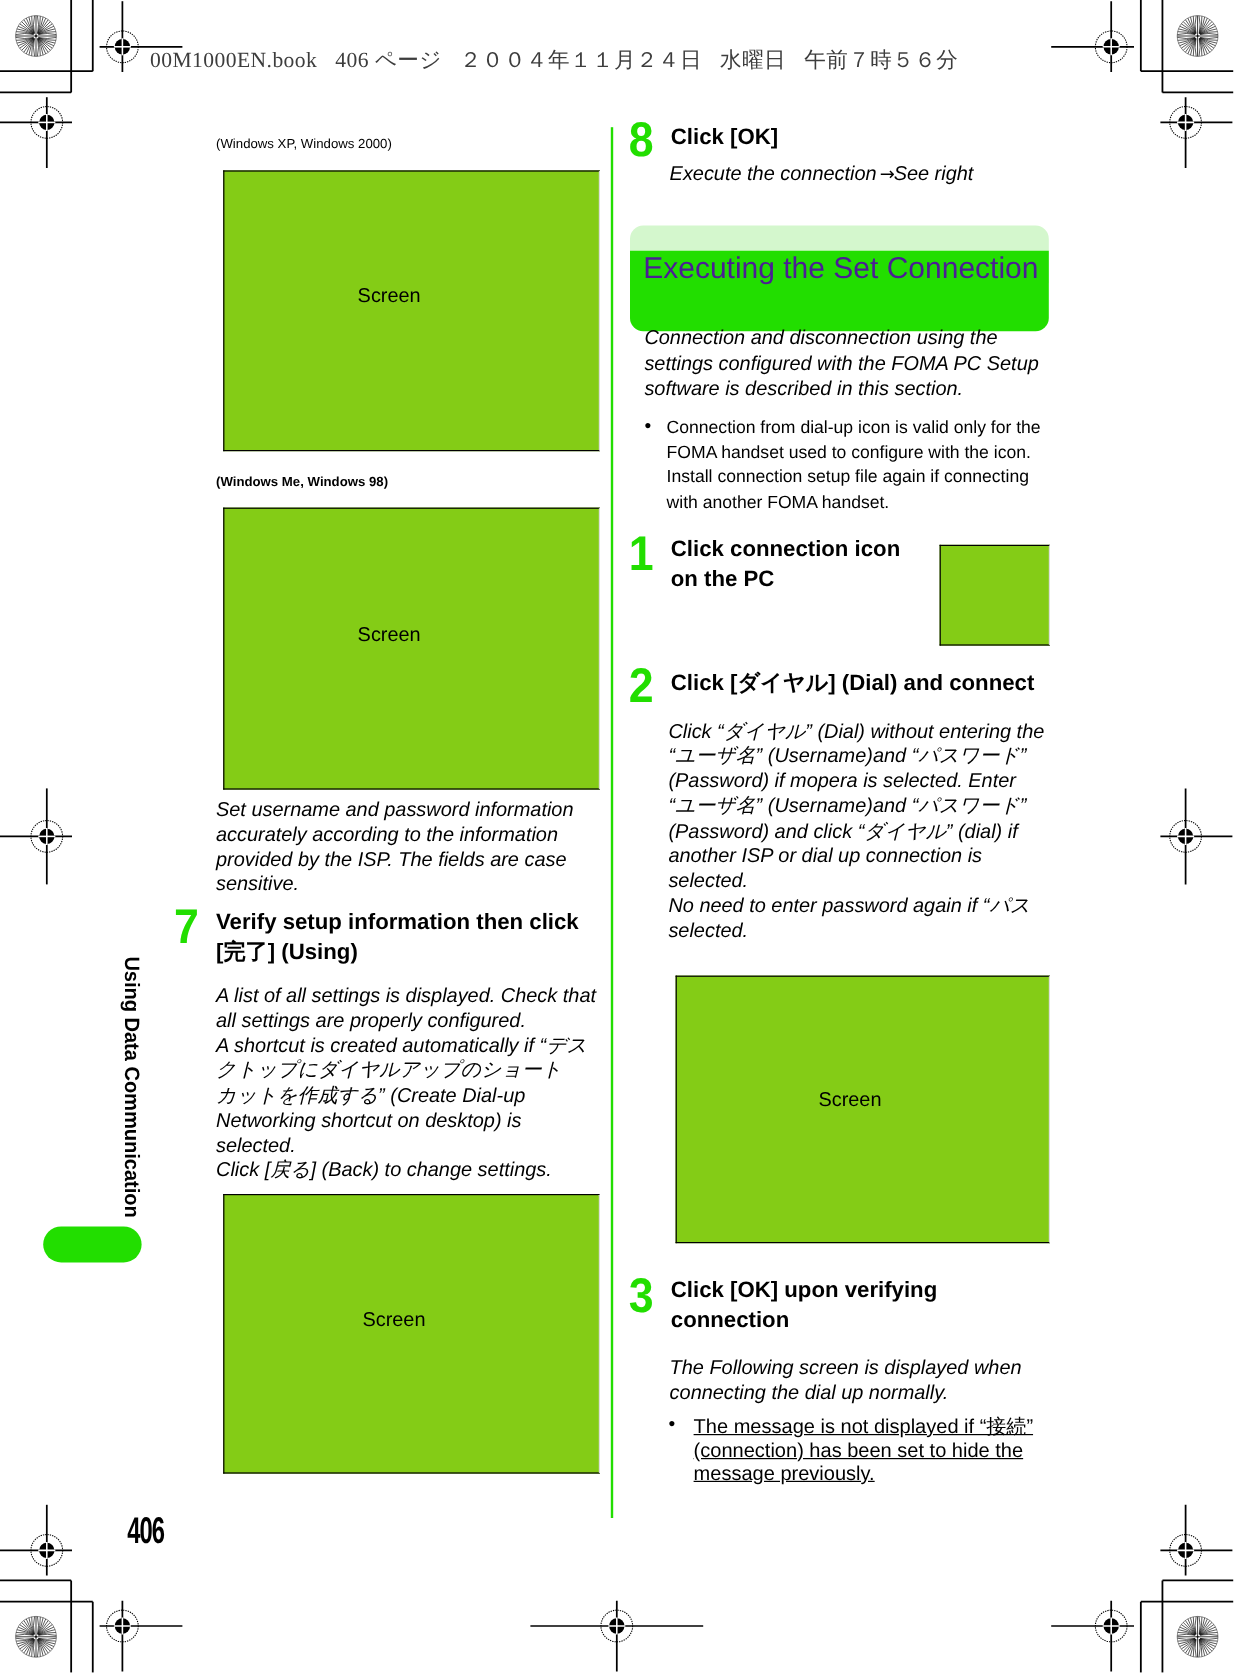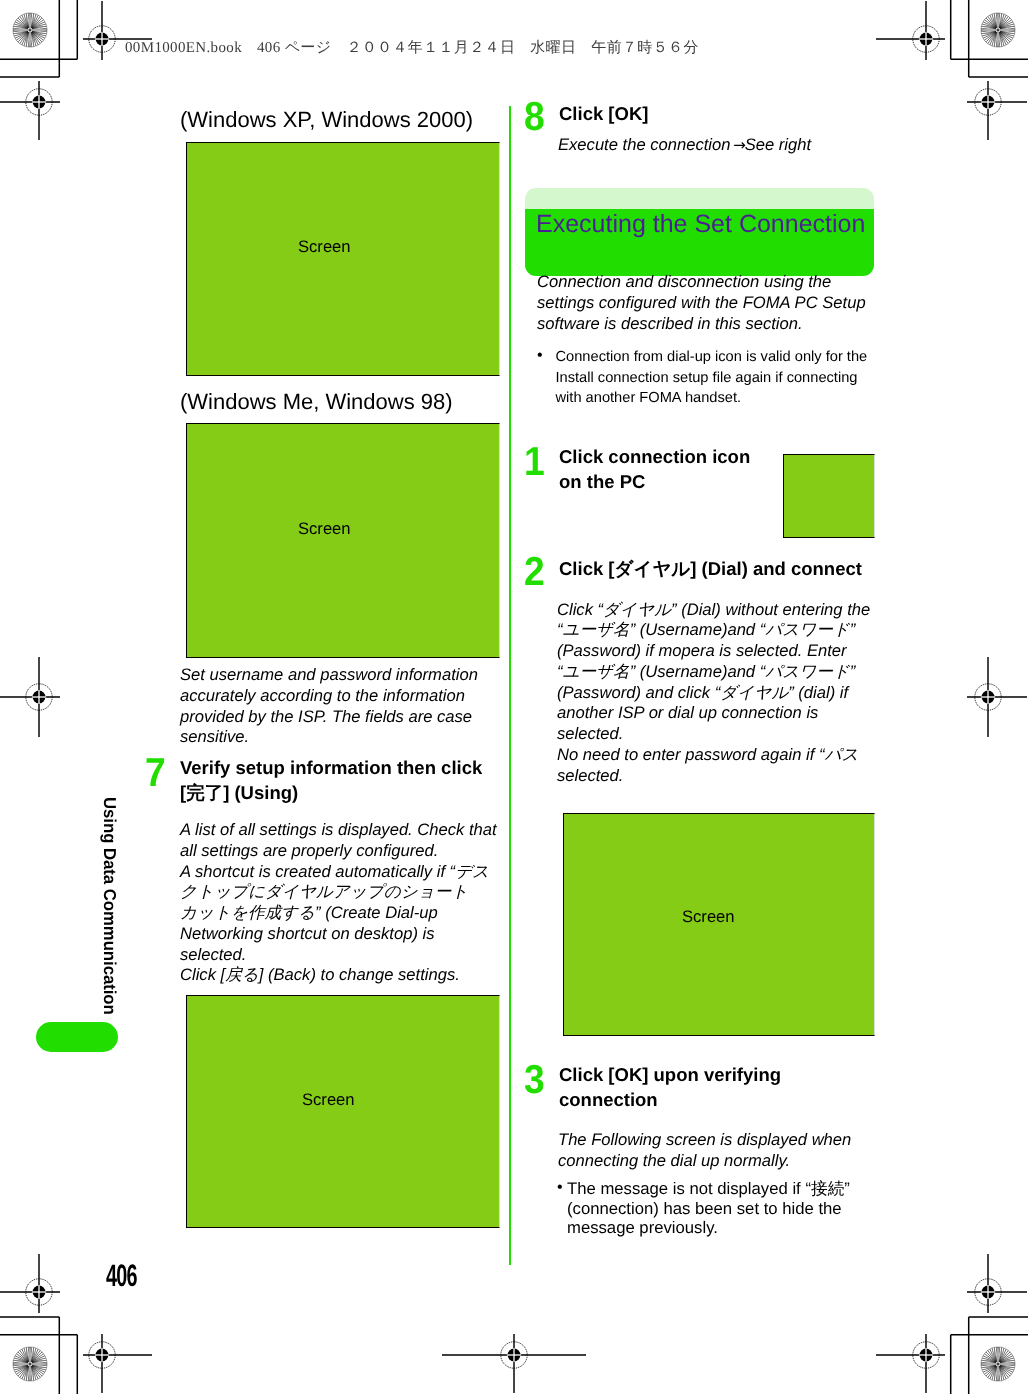--- a/index.html
+++ b/index.html
@@ -5,21 +5,21 @@
 <style>
   html,body{margin:0;padding:0;background:#ffffff;}
   *{-webkit-font-smoothing:antialiased;text-rendering:geometricPrecision;}
   body{width:1028px;height:1394px;position:relative;overflow:hidden;
        font-family:"Liberation Sans",sans-serif;color:#000;}
   .page{position:absolute;left:0;top:0;width:1028px;height:1394px;background:#fff;}
   .marks{position:absolute;left:0;top:0;width:1028px;height:1394px;pointer-events:none;}
 
   
   .stamp{position:absolute;left:125px;top:39px;font-family:"Liberation Serif",serif;
-         font-size:15px;color:#3d3d3d;white-space:nowrap;letter-spacing:0.35px;}
+         font-size:18px;color:#3d3d3d;white-space:nowrap;letter-spacing:0.35px;}
   .stamp .sp{display:inline-block;width:15px;}
 
   
   .sidetab-text{position:absolute;left:99px;top:797px;
       writing-mode:vertical-rl;text-orientation:sideways;
       font-size:17.3px;font-weight:bold;letter-spacing:-0.05px;white-space:nowrap;
       transform:scaleY(0.97);transform-origin:left top;}
   .sidetab-knob{position:absolute;left:36px;top:1022px;width:82px;height:30px;
       background:#22de00;border-radius:15px;}
 
@@ -28,37 +28,37 @@
       letter-spacing:-1.2px;line-height:31px;
       transform:scaleX(0.64);transform-origin:left top;}
 
   
   .colrule{position:absolute;left:509px;top:106px;width:2px;height:1159px;background:#22de00;}
 
   
   .colL{position:absolute;left:180px;top:100px;width:320px;}
   .colR{position:absolute;left:537px;top:100px;width:338px;}
 
-  .caption{font-size:22px;line-height:20.5px;margin:0;}
+  .caption{font-size:11px;line-height:20.5px;margin:0;}
   .screenbox{position:absolute;border:1.7px solid #000;
       border-right:1.5px solid #dcdcdc;background:#84cc16;box-sizing:border-box;}
   .screenbox .lbl{position:absolute;text-align:left;font-size:16.6px;line-height:16px;}
   .body{font-size:16.6px;margin:0;font-style:italic;}
   .body .ln{height:20.75px;line-height:20.75px;overflow:visible;white-space:nowrap;}
   .bullet .txt .ln{height:20.6px;line-height:20.6px;white-space:nowrap;}
   .ttl .ln{height:24.7px;line-height:24.7px;white-space:nowrap;}
   .arw{font-family:"DejaVu Sans",sans-serif;font-size:15px;letter-spacing:-1px;margin-left:-2px;}
   .step{position:relative;}
   .step .num{position:absolute;top:-3px;font-size:40.5px;font-weight:bold;
       color:#22de00;line-height:39px;text-align:left;width:30px;
       transform:scaleX(0.92);transform-origin:left top;}
   .step .ttl{font-size:18.5px;font-weight:bold;line-height:28px;}
   .bullet{position:relative;font-size:14.65px;line-height:20.6px;}
   .bullet.big{font-size:16.7px;}
-  .bullet.big .txt{margin-left:10px;}
+  .bullet.big .txt{margin-left:21px;text-decoration:underline;}
   .bullet.big .txt .ln{height:19.5px;line-height:19px;}
   .bullet .dot{position:absolute;left:0px;top:-1px;font-size:16px;}
   .bullet .txt{display:block;margin-left:18.5px;}
 
   .banner{position:absolute;}
   .banner .lt{position:absolute;left:0;top:0;width:349px;height:48px;
       background:#d4f7cd;border-radius:11px 11px 0 0;}
   .banner .bx{position:absolute;left:0;top:20.5px;width:349px;height:67.5px;background:#22de00;
       border-radius:0 0 11px 11px;
       color:#4c1d95;font-size:25px;font-weight:normal;line-height:26px;
@@ -170,21 +170,21 @@
   <div class="sidetab-text">Using Data Communication</div>
   <div class="sidetab-knob"></div>
   <div class="pagenum">406</div>
   <div class="colrule"></div>
 
   <div class="colL">
     <div class="caption" style="position:absolute;left:0;top:10px;">(Windows XP, Windows 2000)</div>
     <div class="screenbox" style="left:6px;top:42px;width:314px;height:234px;">
         <span class="lbl" style="left:111px;top:96px;">Screen</span>
       </div>
-    <div class="caption" style="position:absolute;left:0;top:292px;">(Windows Me, Windows 98)</div>
+    <div class="caption" style="position:absolute;left:0;top:292px;font-weight:bold;">(Windows Me, Windows 98)</div>
     <div class="screenbox" style="left:6px;top:323px;width:314px;height:235px;">
         <span class="lbl" style="left:111px;top:97px;">Screen</span>
       </div>
     <div class="body" style="position:absolute;left:0;top:565px;width:330px;">
         <div class="ln">Set username and password information</div>
         <div class="ln">accurately according to the information</div>
         <div class="ln">provided by the ISP. The fields are case</div>
         <div class="ln">sensitive.</div>
       </div>
     <div class="step" style="position:absolute;left:0;top:656px;width:320px;">
@@ -221,20 +221,21 @@
     </div>
     <div class="body" style="position:absolute;left:0;top:172px;width:340px;">
         <div class="ln">Connection and disconnection using the</div>
         <div class="ln">settings configured with the FOMA PC Setup</div>
         <div class="ln">software is described in this section.</div>
       </div>
     <div class="bullet" style="position:absolute;left:0;top:247px;width:334px;">
       <span class="dot">•</span>
       <span class="txt">
           <div class="ln">Connection from dial-up icon is valid only for the</div>
+          <div class="ln">FOMA handset used to configure with the icon.</div>
           <div class="ln">Install connection setup file again if connecting</div>
           <div class="ln">with another FOMA handset.</div>
         </span>
     </div>
     <div class="step" style="position:absolute;left:22px;top:345px;width:230px;">
       <div class="num" style="left:-35px;">1</div>
       <div class="ttl">
           <div class="ln">Click connection icon</div>
           <div class="ln">on the PC</div>
         </div>

